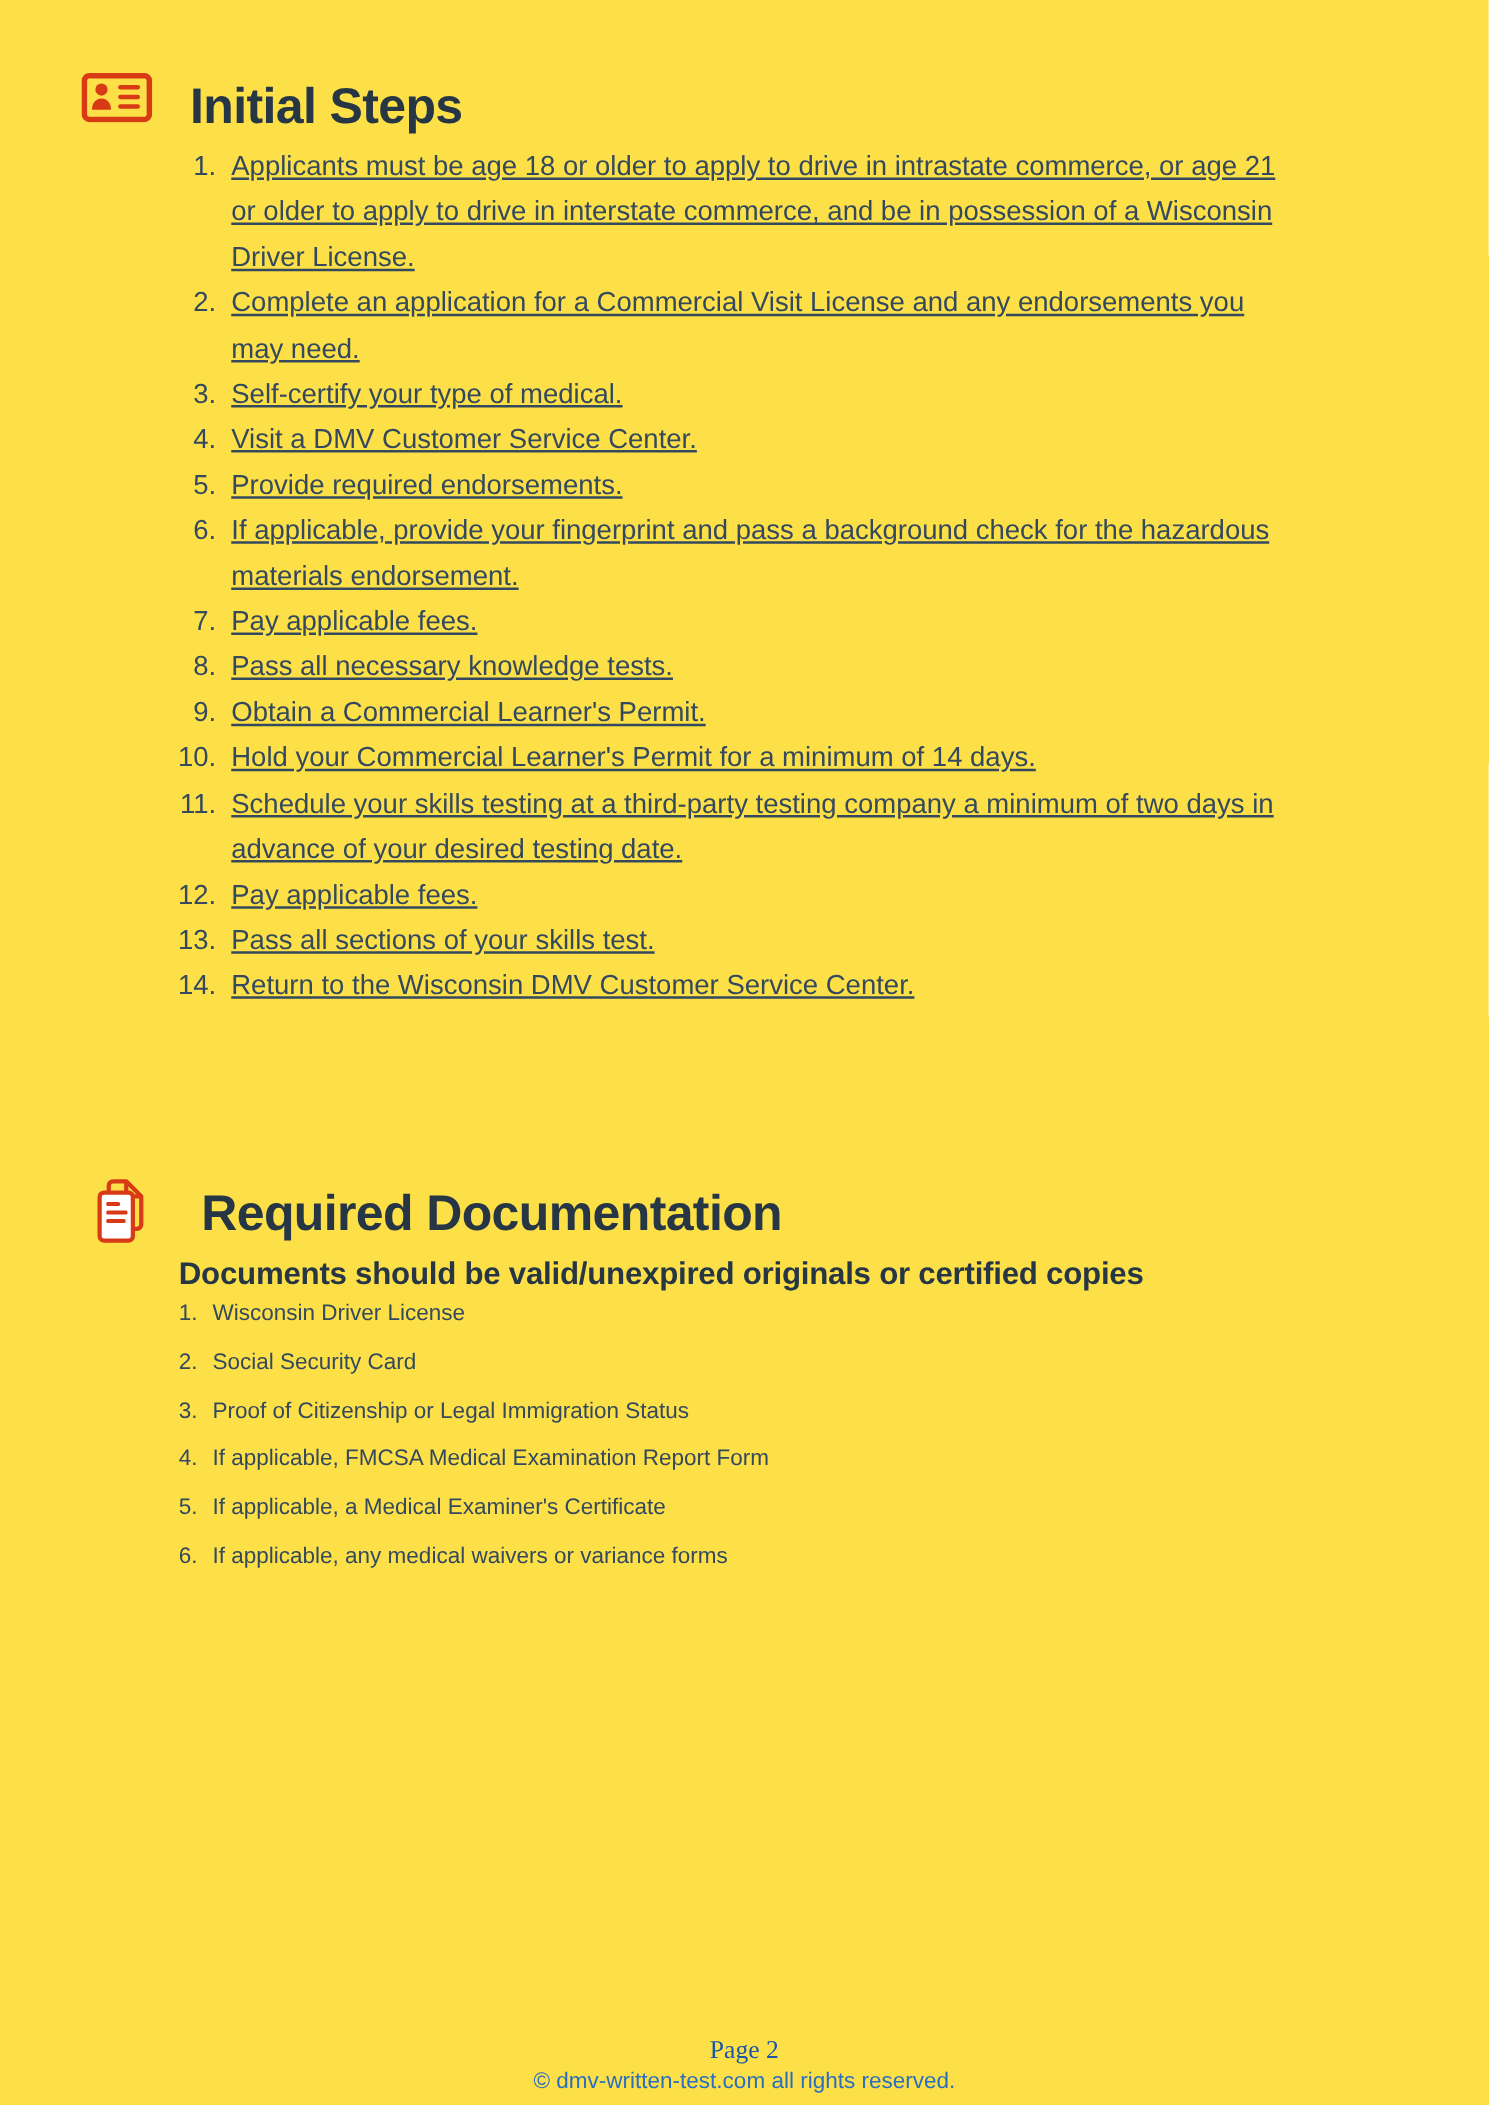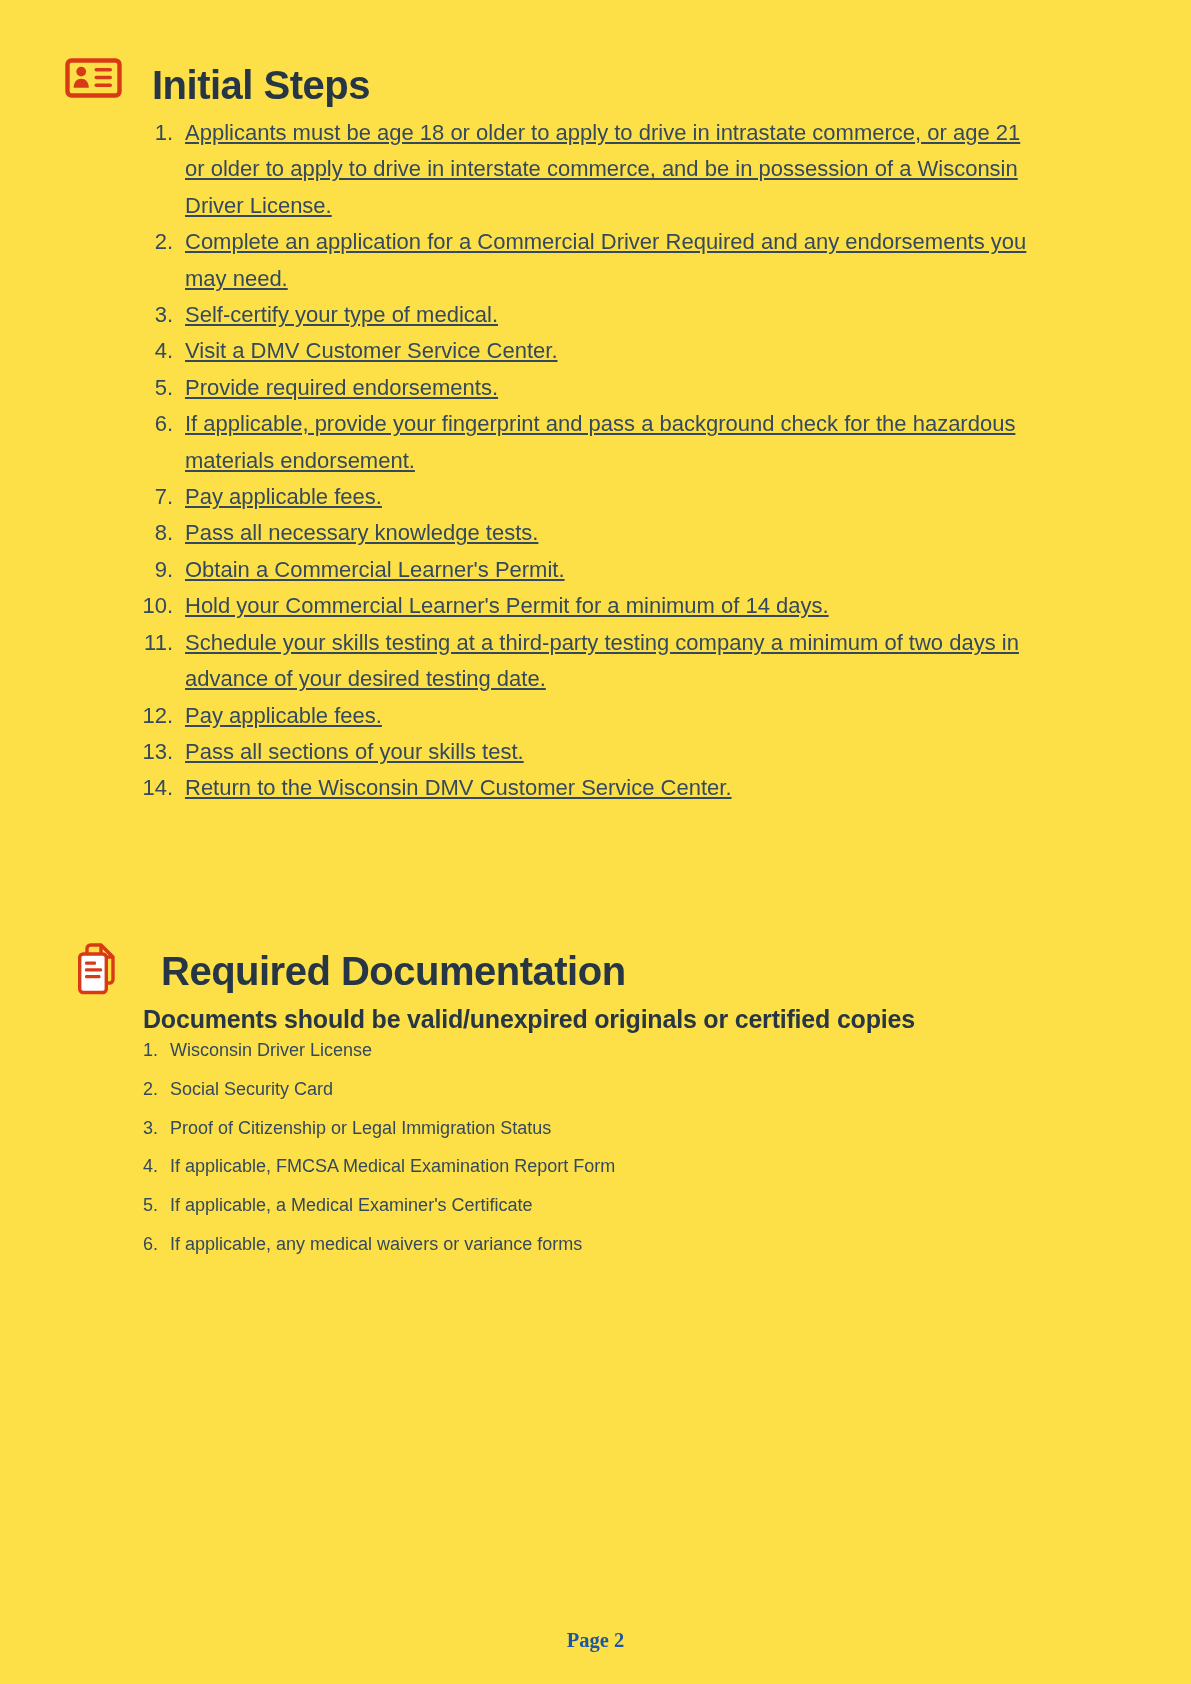--- a/index.html
+++ b/index.html
@@ -23,21 +23,21 @@
   #title-docs{left:142px;top:951px;margin-left:19px;}
   .subtitle{position:absolute;left:143px;top:991px;font-size:25px;font-weight:bold;line-height:1;letter-spacing:-0.2px;color:var(--heading);white-space:nowrap;margin-top:16px;}
 
   ol.doc-list{position:absolute;list-style:none;counter-reset:it;color:var(--body);}
   ol.doc-list li{counter-increment:it;position:relative;}
   ol.doc-list li::before{content:counter(it) ".";position:absolute;right:calc(100% + 12px);top:0;white-space:nowrap;}
   #list-steps{left:185px;top:115px;width:848px;font-size:22px;line-height:36.4px;text-decoration:underline;}
   #list-docs{left:170px;top:1031px;width:900px;font-size:18px;line-height:38.8px;}
 
   .footer-page{position:absolute;left:0;width:100%;top:1630px;text-align:center;
-    font-family:"Liberation Serif",serif;font-weight:bold;font-size:20.5px;line-height:1;color:var(--footer-page);}
+    font-family:"Liberation Serif",serif;font-weight:normal;font-size:20.5px;line-height:1;color:var(--footer-page);}
   .footer-copy{position:absolute;left:0;width:100%;top:1655px;text-align:center;
     font-size:18px;line-height:1;color:var(--footer-copyright);}
 </style>
 </head>
 <body>
 
 <div class="page">
 
   <section>
     <span class="icon" id="icon-idcard">
@@ -46,21 +46,21 @@
         <circle cx="16.2" cy="13.6" r="4.9" fill="currentColor"></circle>
         <path d="M8.6 29.8 C8.6 23.9 12 20.7 16.2 20.7 C20.4 20.7 23.8 23.9 23.8 29.8 Z" fill="currentColor"></path>
         <rect x="29.5" y="10.0" width="17.5" height="3.6" rx="1.8" fill="currentColor"></rect>
         <rect x="29.5" y="17.7" width="17.5" height="3.6" rx="1.8" fill="currentColor"></rect>
         <rect x="29.5" y="25.4" width="17.5" height="3.6" rx="1.8" fill="currentColor"></rect>
       </svg>
     </span>
     <h1 class="sec-title" id="title-initial">Initial Steps</h1>
     <ol class="doc-list" id="list-steps">
         <li>Applicants must be age 18 or older to apply to drive in intrastate commerce, or age 21 or older to apply to drive in interstate commerce, and be in possession of a Wisconsin Driver License.</li>
-        <li>Complete an application for a Commercial Driver Required and any endorsements you may need.</li>
+        <li>Complete an application for a Commercial Visit License and any endorsements you may need.</li>
         <li>Self-certify your type of medical.</li>
         <li>Visit a DMV Customer Service Center.</li>
         <li>Provide required endorsements.</li>
         <li>If applicable, provide your fingerprint and pass a background check for the hazardous materials endorsement.</li>
         <li>Pay applicable fees.</li>
         <li>Pass all necessary knowledge tests.</li>
         <li>Obtain a Commercial Learner's Permit.</li>
         <li>Hold your Commercial Learner's Permit for a minimum of 14 days.</li>
         <li>Schedule your skills testing at a third-party testing company a minimum of two days in advance of your desired testing date.</li>
         <li>Pay applicable fees.</li>
@@ -86,14 +86,15 @@
         <li>Wisconsin Driver License</li>
         <li>Social Security Card</li>
         <li>Proof of Citizenship or Legal Immigration Status</li>
         <li>If applicable, FMCSA Medical Examination Report Form</li>
         <li>If applicable, a Medical Examiner's Certificate</li>
         <li>If applicable, any medical waivers or variance forms</li>
       </ol>
   </section>
 
   <div class="footer-page">Page 2</div>
+  <div class="footer-copy">© dmv-written-test.com all rights reserved.</div>
 
 </div>
 
 </body></html>

